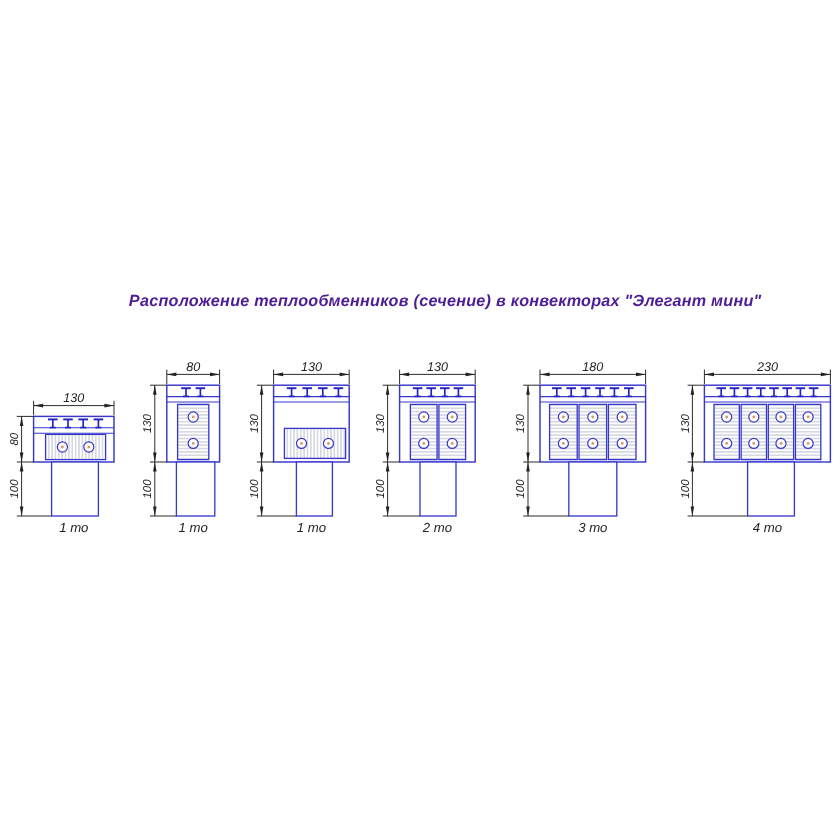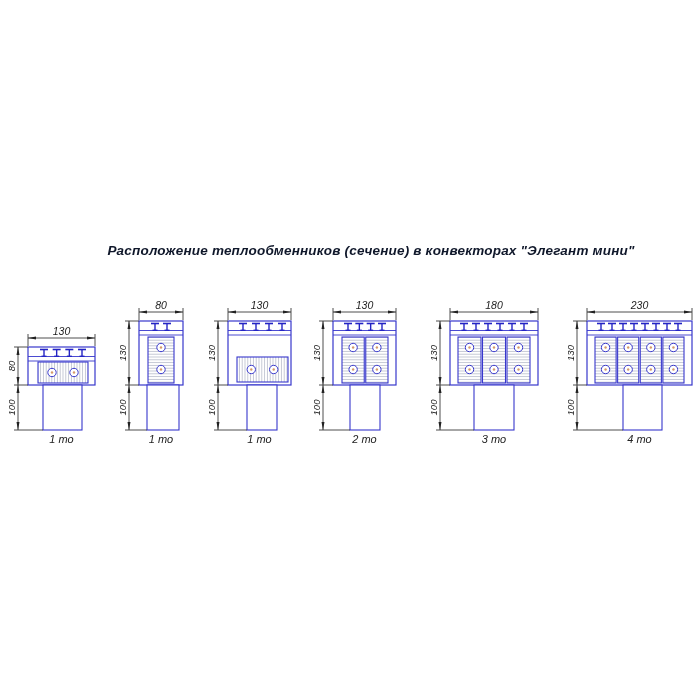--- a/index.html
+++ b/index.html
@@ -1,20 +1,20 @@
 <!DOCTYPE html>
 <html><head>
 <meta charset="utf-8">
 <style>
   html,body{margin:0;padding:0;background:#fff;}
   body{width:700px;height:700px;position:relative;overflow:hidden;
        font-family:"Liberation Sans",sans-serif;}
   #title{position:absolute;top:243px;left:0;width:700px;text-align:center;
          padding-left:42px;box-sizing:border-box;
-         font-size:13.5px;font-weight:bold;font-style:italic;color:#0f172a;
+         font-size:13.5px;font-weight:bold;font-style:italic;color:#4c1d95;
          letter-spacing:0.2px;}
   #stage{position:absolute;top:0;left:0;width:700px;height:700px;}
   svg text{font-family:"Liberation Sans",sans-serif;}
 </style>
 </head>
 <body>
 
 <div id="stage"><svg width="700" height="700" viewBox="0 0 700 700">
       <defs>
         <pattern id="vh" width="2.8" height="4" patternUnits="userSpaceOnUse">

